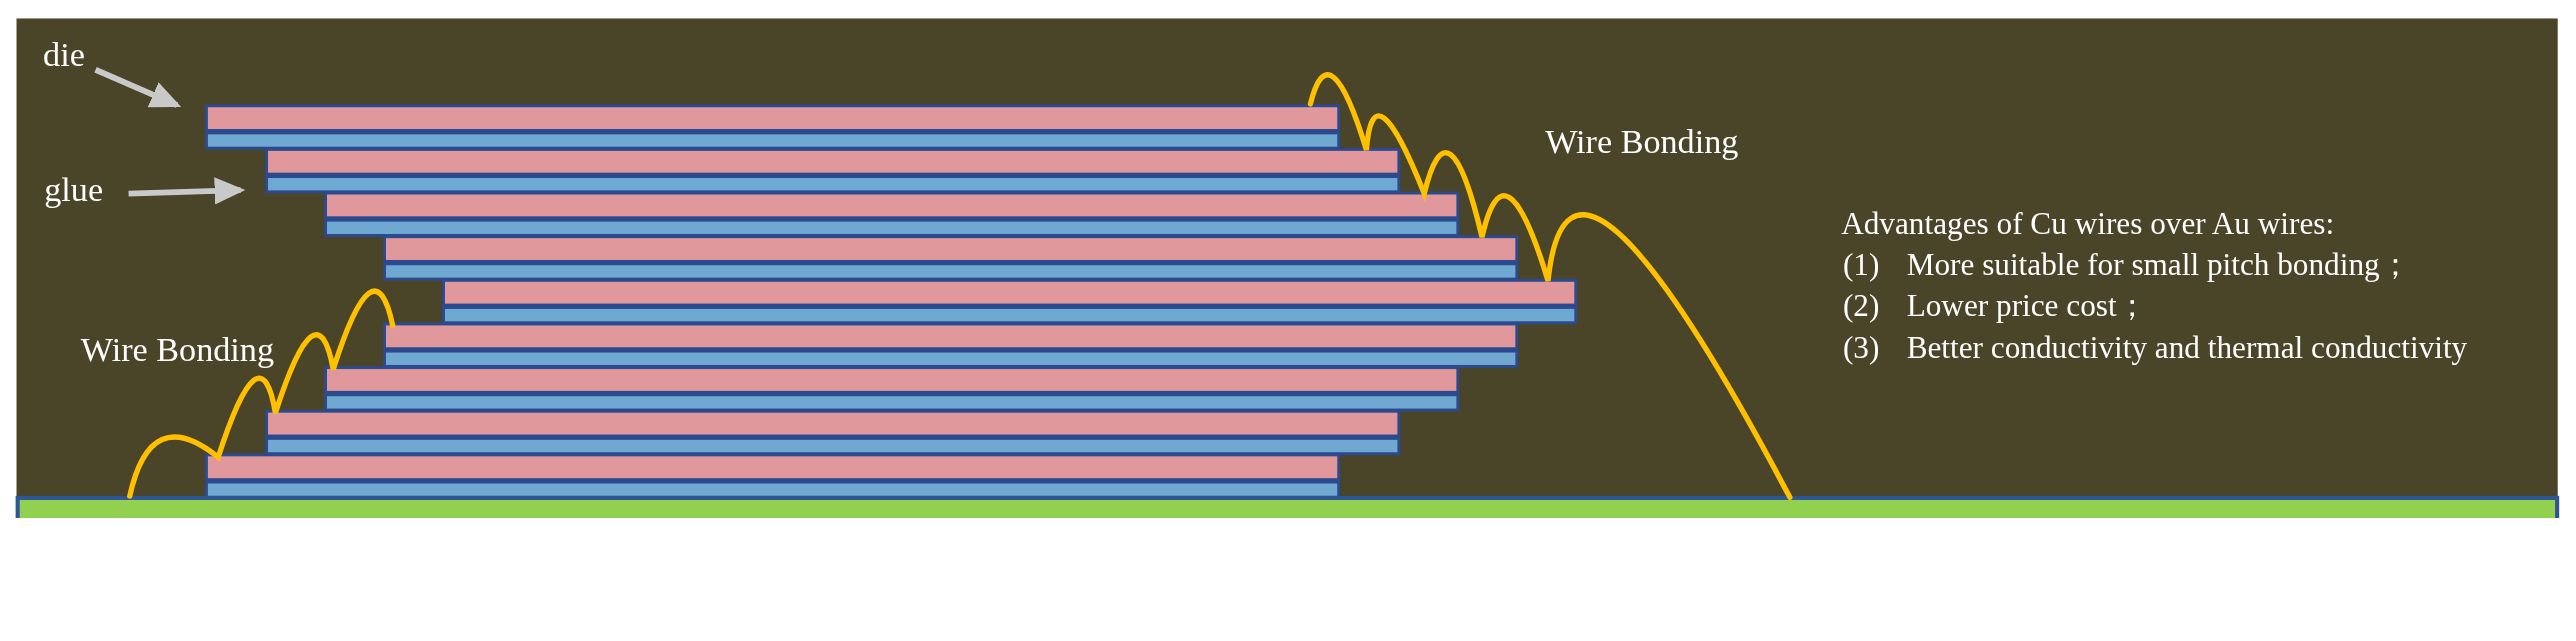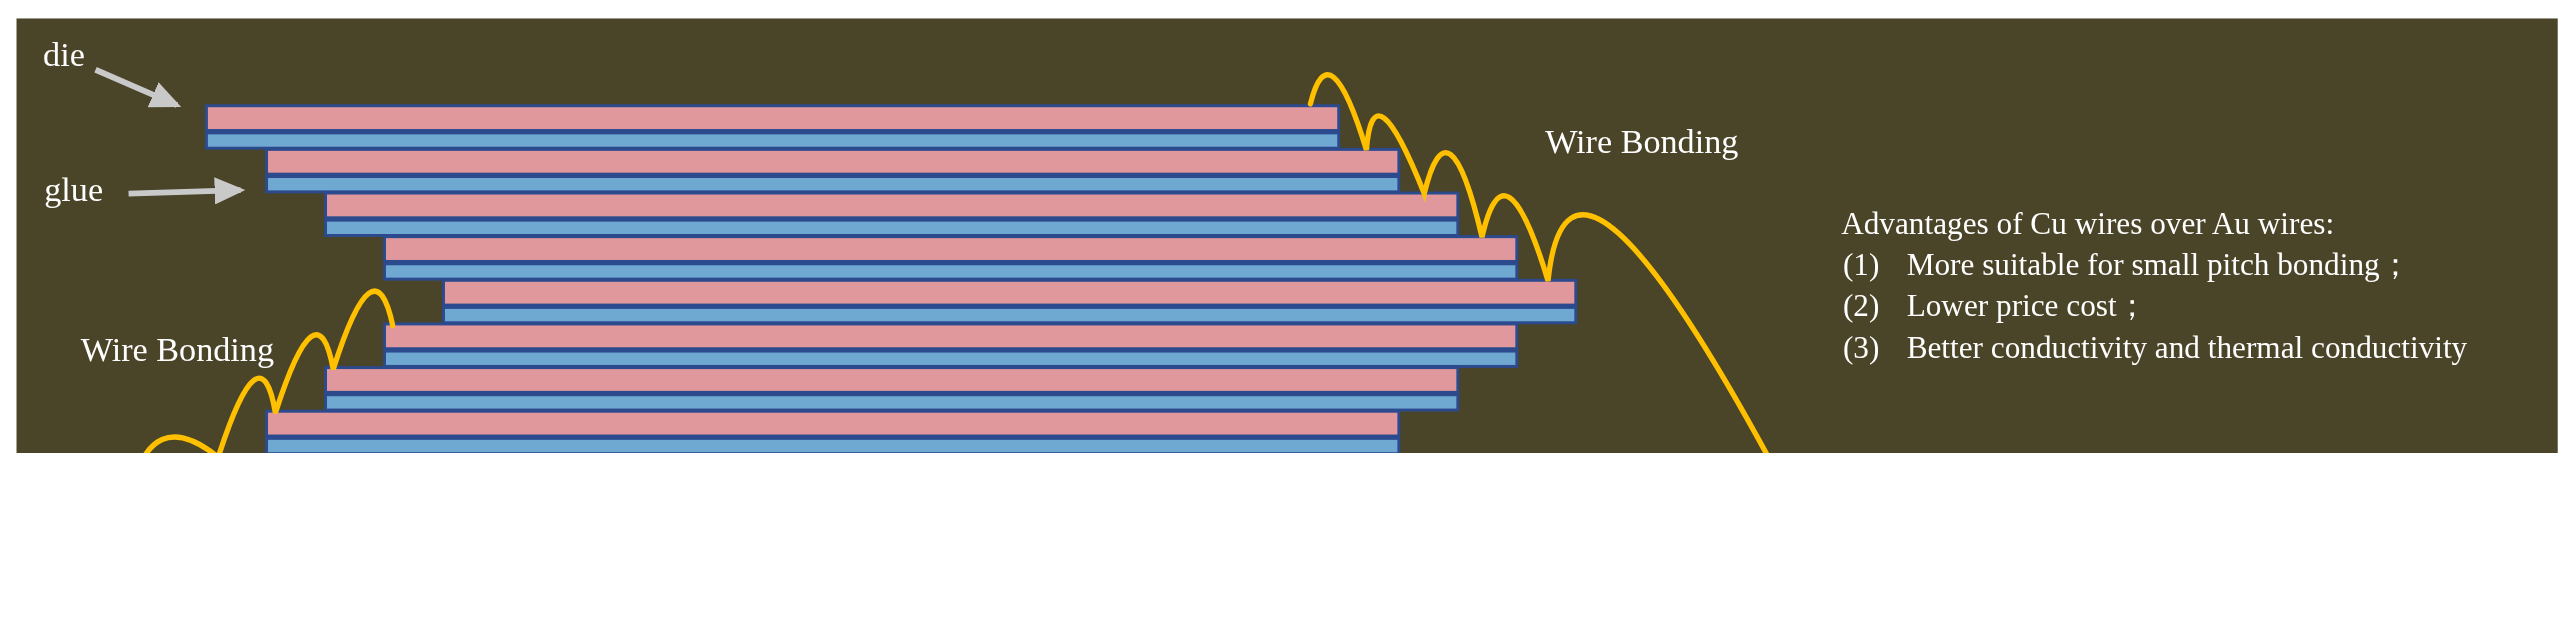--- a/index.html
+++ b/index.html
@@ -1,19 +1,19 @@
 <!DOCTYPE html>
 <html style="font-size:9.4px"><head>
 <meta charset="utf-8">
 <style>
   html, body { margin: 0; padding: 0; background: #ffffff; }
   .page {
     position: relative;
     width: 2576px;
-    height: 453px;
+    height: 518px;
     background: #ffffff;
     font-family: "Liberation Serif", serif;
   }
   svg { display: block; }
   text { font-family: "Liberation Serif", serif; }
   .lbl-small   { font-size: 58px; }
   .lbl-wb      { font-size: 58px; }
   .lbl-pcb     { font-size: 52px; }
   .lbl-adv     { font-size: 53px; }
 </style>

